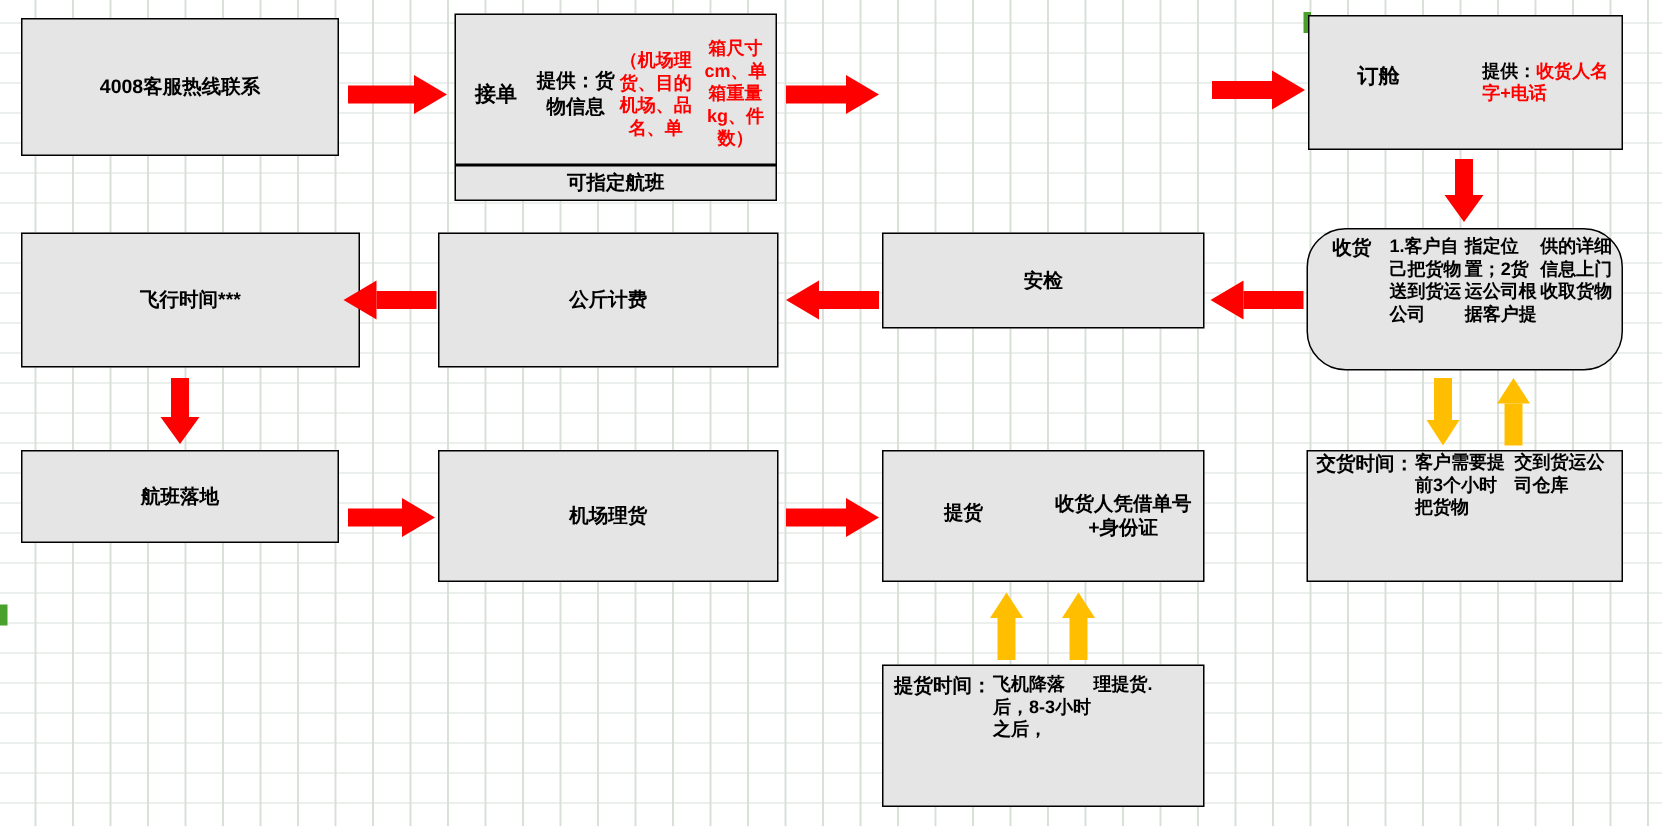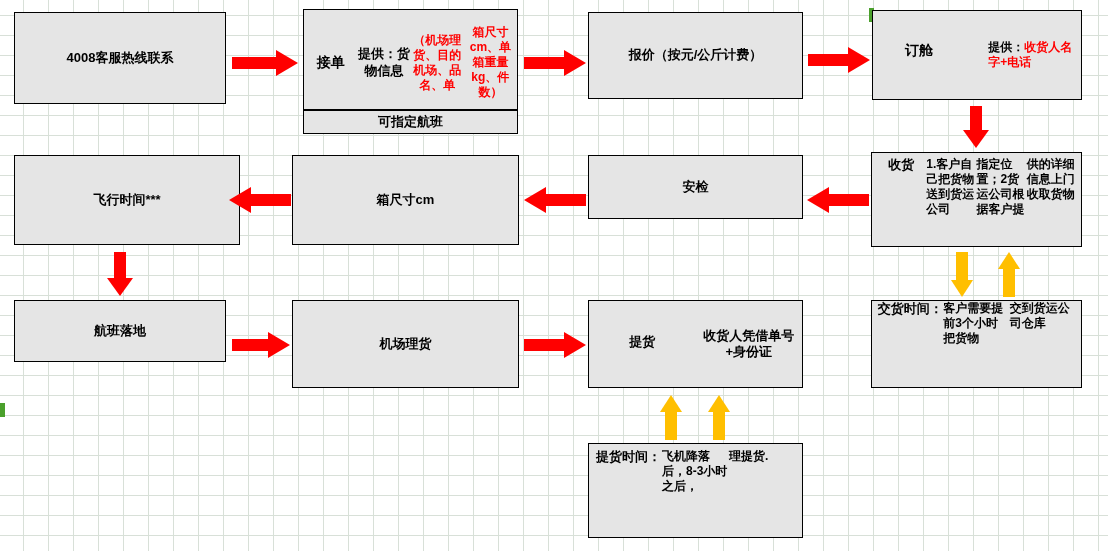--- a/index.html
+++ b/index.html
@@ -94,42 +94,39 @@
   <div class="box" style="left:303px; top:9px; width:215px; height:101px; justify-content:flex-start; padding-top:6px;">
     <span class="t-center f14">接单</span>
     <span class="t-center f13">提供：货物信息</span>
     <span class="t-center f12 red">（机场理货、目的机场、品名、单</span>
     <span class="t-center f12 red">箱尺寸cm、单箱重量kg、件数）</span>
   </div>
   <div class="box f13" style="left:303px; top:110px; width:215px; height:24px;">
     <span class="t-center">可指定航班</span>
   </div>
 
-  <div class="box f13" style="left:588px; top:12px; width:215px; height:87px;">
-    <span class="t-center">报价（按元/公斤计费）</span>
-  </div>
 
   <div class="box" style="left:872px; top:10px; width:210px; height:90px; justify-content:center;">
     <span class="t-center f14" style="margin-bottom:8px;">订舱</span>
     <span class="t-left f12 pad6"><span>提供：</span><span class="red">收货人名字+电话</span></span>
   </div>
 
   <div class="box f13" style="left:14px; top:155px; width:226px; height:90px;">
     <span class="t-center">飞行时间***</span>
   </div>
 
   <div class="box f13" style="left:292px; top:155px; width:227px; height:90px;">
-    <span class="t-center">箱尺寸cm</span>
+    <span class="t-center">公斤计费</span>
   </div>
 
   <div class="box f13" style="left:588px; top:155px; width:215px; height:64px;">
     <span class="t-center">安检</span>
   </div>
 
-  <div class="box left-align" style="left:871px; top:152px; width:211px; height:95px; justify-content:flex-end; padding:4px 4px 0 4px;">
+  <div class="box left-align" style="left:871px; top:152px; width:211px; height:95px; justify-content:flex-end; padding:4px 4px 0 4px;border-radius:26px;">
     <span class="t-center f13">收货</span>
     <span class="t-left f12">1.客户自己把货物送到货运公司</span>
     <span class="t-left f12">指定位置；2货运公司根据客户提</span>
     <span class="t-left f12">供的详细信息上门收取货物</span>
   </div>
 
   <div class="box f13" style="left:14px; top:300px; width:212px; height:62px;">
     <span class="t-center">航班落地</span>
   </div>
 

